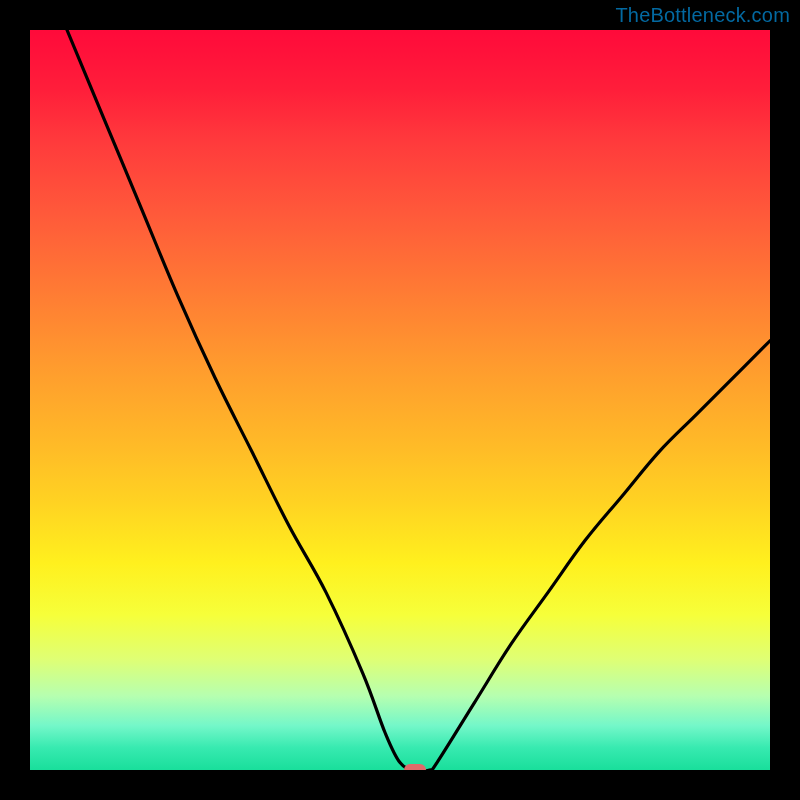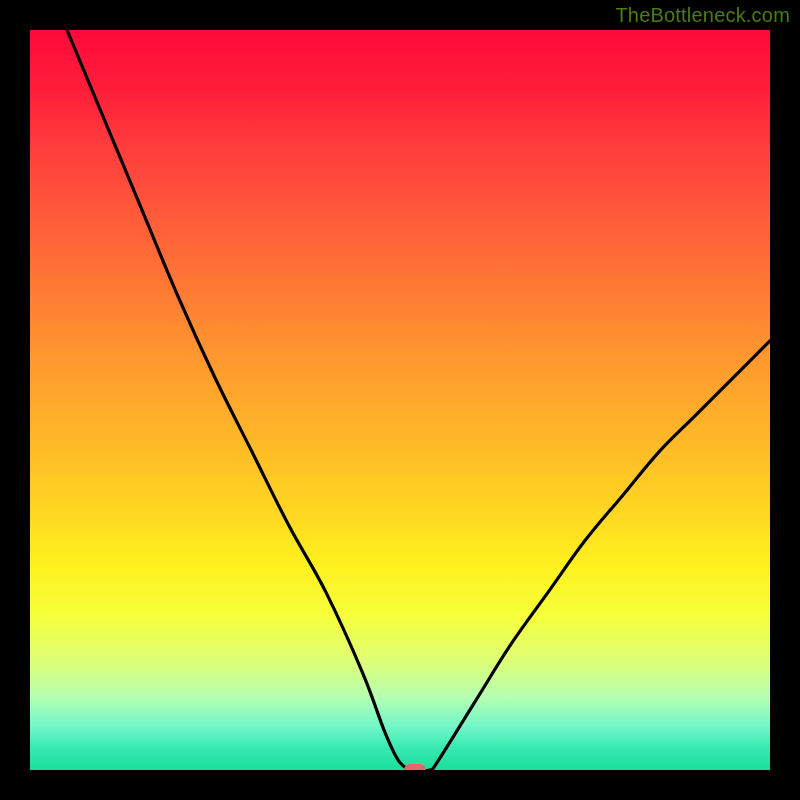--- a/index.html
+++ b/index.html
@@ -14,21 +14,21 @@
   .frame {
     position: relative;
     width: 800px;
     height: 800px;
     background: #000;
   }
   .watermark {
     position: absolute;
     top: 4px;
     right: 10px;
-    color: #4d7c0f;
+    color: #0369a1;
     font-size: 20px;
     font-weight: 500;
     letter-spacing: 0.2px;
     z-index: 20;
   }
   .plot-area {
     position: absolute;
     left: 30px;
     top: 30px;
     width: 740px;

